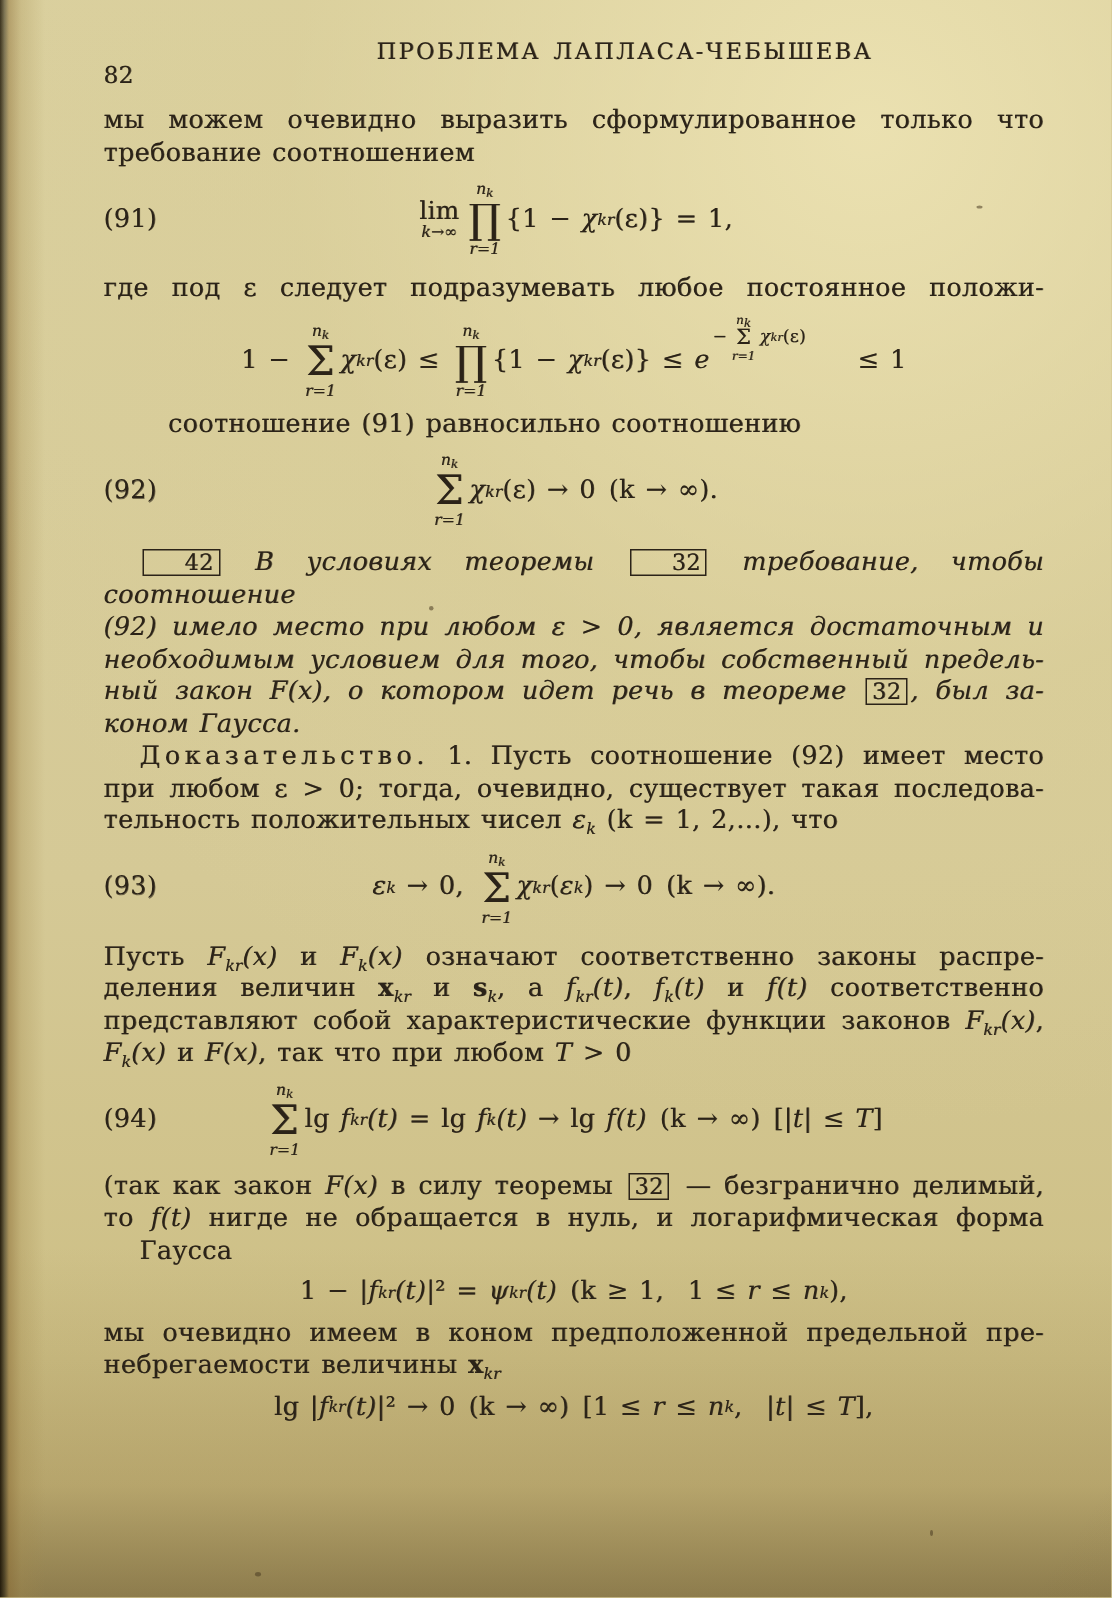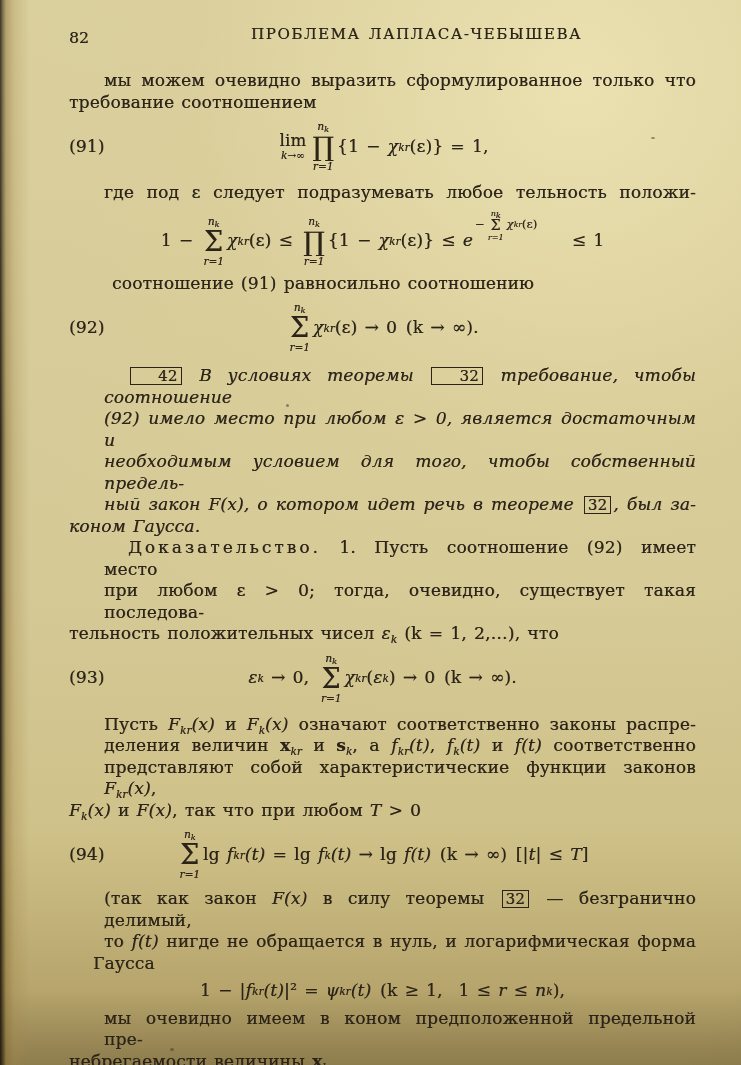--- a/index.html
+++ b/index.html
@@ -19,25 +19,25 @@
   .vignette{position:absolute;inset:0;pointer-events:none;
     background:radial-gradient(ellipse 120% 120% at 45% 45%, rgba(0,0,0,0) 60%, rgba(90,70,30,0.18) 100%);}
   .content{
     position:absolute;left:69px;right:45px;top:24px;
     color:#2b2318;
     font-size:17px;line-height:21.5px;
     letter-spacing:0.2px;word-spacing:1.5px;
     text-shadow:0.4px 0.2px 0 rgba(43,35,24,0.6);
   }
   header{position:relative;height:22px;margin-bottom:2px;}
-  .pgnum{position:absolute;left:0;top:4px;font-size:15.5px;}
+  .pgnum{position:absolute;left:0;top:16px;font-size:15.5px;}
   .rtitle{position:absolute;left:0;right:0;text-align:center;transform:translateX(34px);
     font-size:15px;letter-spacing:1.6px;word-spacing:2px;}
   .line{min-height:21.5px;text-align:left;}
-  .j{text-align:justify;text-align-last:justify;margin-left:35px;}
+  .j{text-align:justify;text-align-last:justify;}
   .ind{text-indent:24px;}
   .thm{font-style:italic;}
   .thm .tk-b{font-style:normal;}
   .formula{position:relative;display:flex;justify-content:center;align-items:center;}
   .flabel{position:absolute;left:0;top:50%;transform:translateY(-50%);}
   .fbody{display:inline-flex;align-items:center;flex-wrap:nowrap;white-space:pre;}
   .mt24{margin-top:24px;} .mt12{margin-top:12px;} .mt8{margin-top:8px;}
   .mt6{margin-top:6px;} .mt4{margin-top:4px;} .mt2{margin-top:2px;margin-left:43px;}
   .mb10{margin-bottom:10px;} .mb8{margin-bottom:8px;} .mb6{margin-bottom:6px;} .mb12{margin-bottom:12px;}
   
@@ -80,21 +80,21 @@
     </header>
 
     <div class="line j mt24">мы можем очевидно выразить сформулированное только что</div>
     <div class="line">требование соотношением</div>
 
     <div class="formula mt8 mb10">
       <span class="flabel">(91)</span>
       <div class="fbody"><span class="stk"><span class="sm lim">lim</span><span class="sb">k→∞</span></span><span class="stk"><span class="st"><span>n</span><sub>k</sub></span><span class="sm big">∏</span><span class="sb">r=1</span></span><span>{1 − </span><span class="tk-i">χ</span><sub class="msub">kr</sub><span>(ε)} = 1,</span></div>
     </div>
 
-    <div class="line j">где под ε следует подразумевать любое тельность положи-</div>
+    <div class="line j">где под ε следует подразумевать любое постоянное положи-</div>
 
     <div class="formula mt12 mb6">
       <div class="fbody"><span>1 − </span><span class="stk"><span class="st"><span>n</span><sub>k</sub></span><span class="sm big">Σ</span><span class="sb">r=1</span></span><span class="tk-i">χ</span><sub class="msub">kr</sub><span>(ε) ≤ </span><span class="stk"><span class="st"><span>n</span><sub>k</sub></span><span class="sm big">∏</span><span class="sb">r=1</span></span><span>{1 − </span><span class="tk-i">χ</span><sub class="msub">kr</sub><span>(ε)} ≤ </span><span class="tk-i">e</span><span class="fexp"><span>−</span><span class="stk"><span class="st"><span>n</span><sub>k</sub></span><span class="sm small">Σ</span><span class="sb">r=1</span></span><span class="tk-i">χ</span><sub class="msub">kr</sub><span>(ε)</span></span><span>  ≤ 1</span></div>
     </div>
 
     <div class="line mt2">соотношение (91) равносильно соотношению</div>
 
     <div class="formula mt8 mb12">
       <span class="flabel">(92)</span>
       <div class="fbody"><span class="stk"><span class="st"><span>n</span><sub>k</sub></span><span class="sm big">Σ</span><span class="sb">r=1</span></span><span class="tk-i">χ</span><sub class="msub">kr</sub><span>(ε) → 0 (k → ∞).</span></div>

